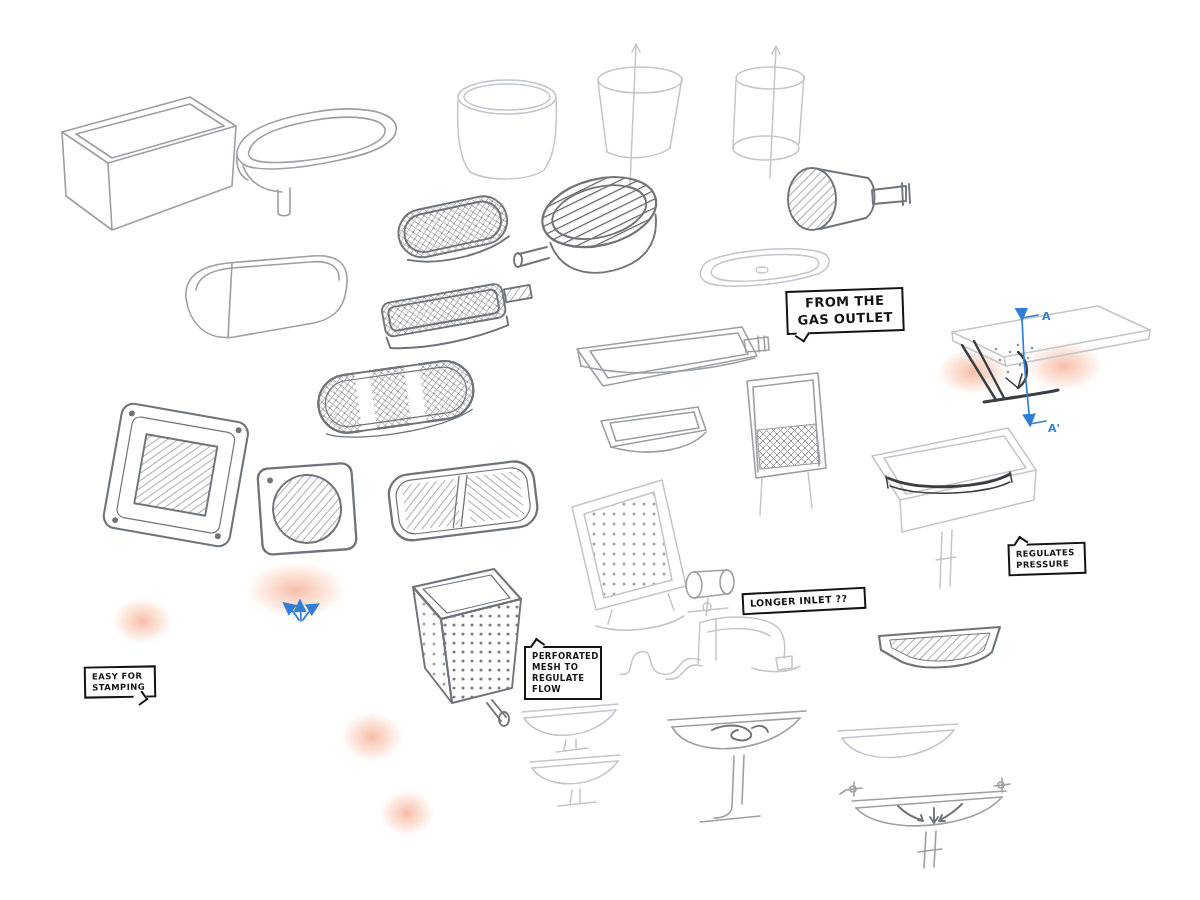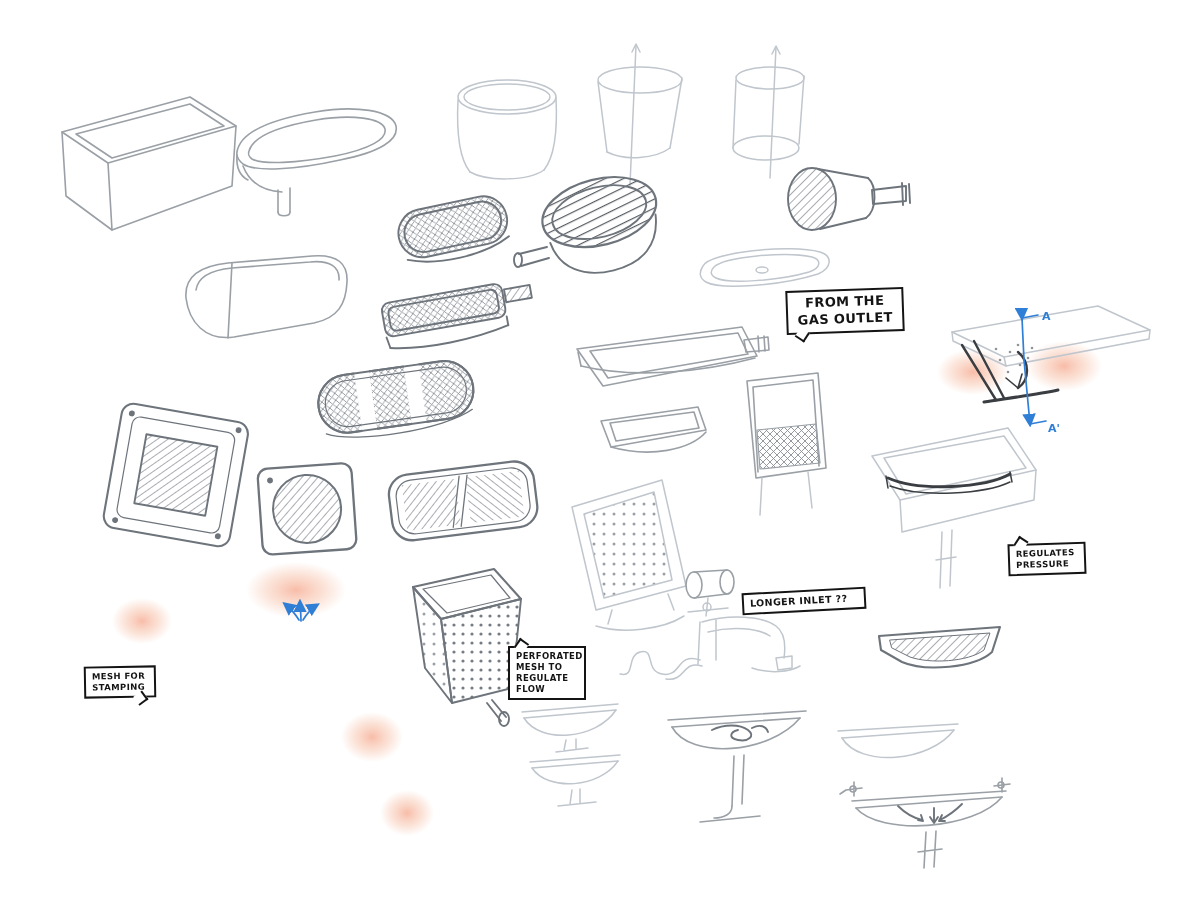--- a/index.html
+++ b/index.html
@@ -341,23 +341,23 @@
 
 <div class="callout" style="left:1008px;top:543px;width:62px;font-size:8.5px;transform:rotate(-2deg);">
   <span>REGULATES PRESSURE</span>
   <span class="tail tail-tl"></span>
 </div>
 
 <div class="callout" style="left:742px;top:590px;width:108px;font-size:9.5px;transform:rotate(-3deg);white-space:nowrap;">
   <span>LONGER INLET ??</span>
 </div>
 
-<div class="callout" style="left:508px;top:646px;width:62px;font-size:8.5px;">
+<div class="callout" style="left:524px;top:646px;width:62px;font-size:8.5px;">
   <span>PERFORATED MESH TO REGULATE FLOW</span>
   <span class="tail tail-tl"></span>
 </div>
 
 <div class="callout" style="left:84px;top:666px;width:56px;font-size:8.5px;transform:rotate(-1deg);">
-  <span>MESH FOR STAMPING</span>
+  <span>EASY FOR STAMPING</span>
   <span class="tail tail-br"></span>
 </div>
 
 </div>
 
 </body></html>

